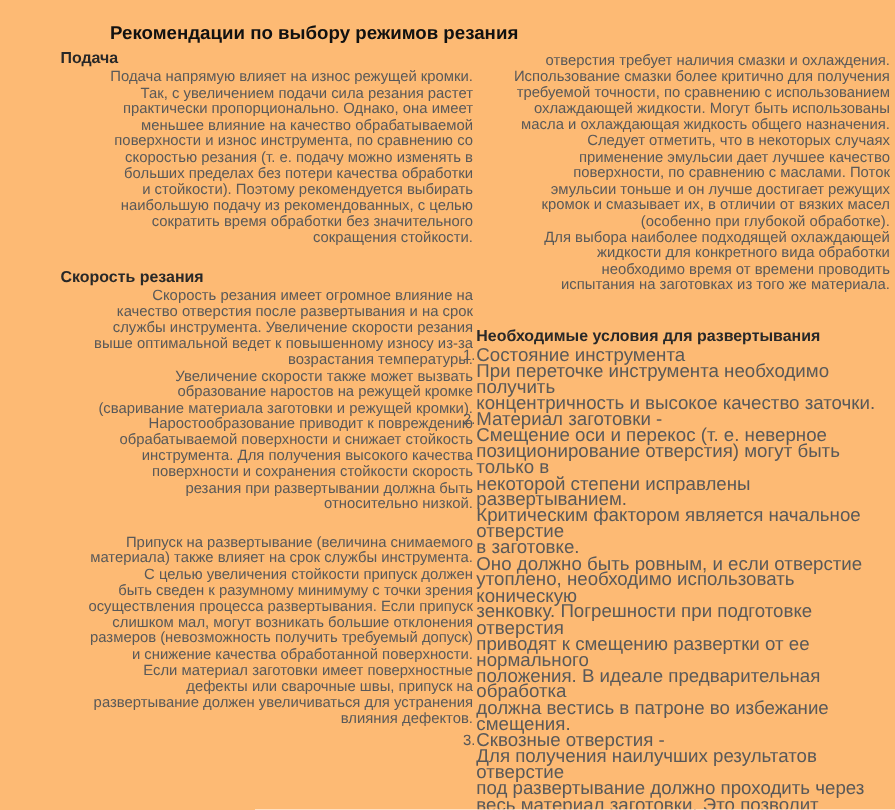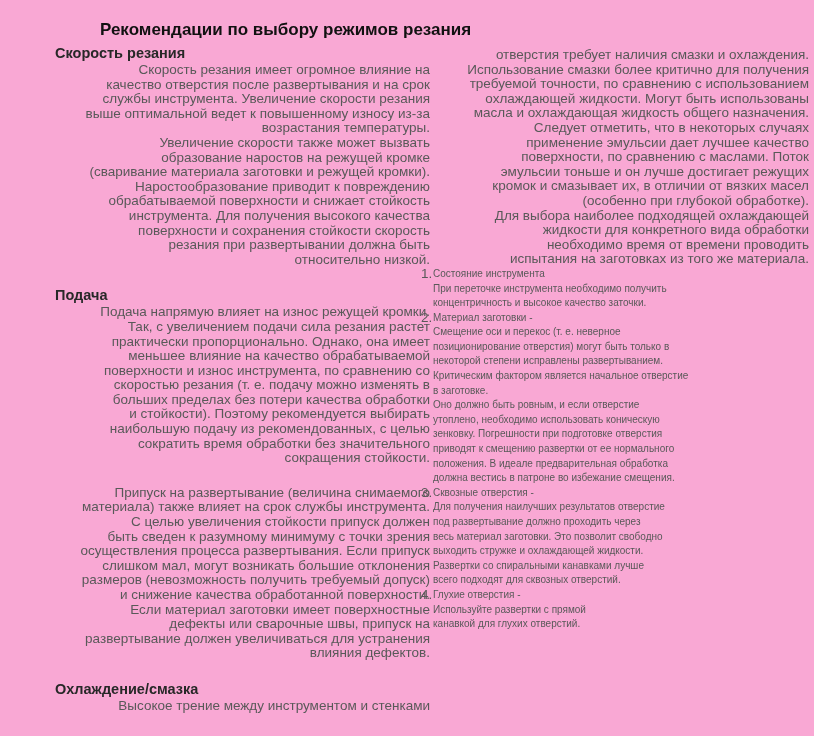--- a/index.html
+++ b/index.html
@@ -4,21 +4,21 @@
 <style>
   html, body {
     margin: 0;
     padding: 0;
     background: #ffffff;
   }
   .page {
     position: relative;
     width: 814px;
     height: 736px;
-    background: #f9a8d4;
+    background: #fdba74;
     font-family: "Liberation Sans", "DejaVu Sans", sans-serif;
     overflow: hidden;
   }
   .doc-title {
     position: absolute;
     left: 100px;
     top: 9px;
     font-size: 17px;
     line-height: 20px;
     font-weight: bold;
@@ -74,87 +74,83 @@
     align-items: flex-start;
   }
   .cond-num {
     flex: 0 0 12px;
     font-size: 13.5px;
     line-height: 14.6px;
     color: #595959;
   }
   .cond-text {
     flex: 1;
-    font-size: 10px;
+    font-size: 17px;
     line-height: 14.6px;
     color: #595959;
     white-space: pre-line;
   }
 </style>
 </head>
 <body>
 
 <div class="page">
 
   <h1 class="doc-title">Рекомендации по выбору режимов резания</h1>
 
   <div class="col col-left">
+
+    <div class="section">
+      <h2 class="section-heading">Подача</h2>
+      <p class="body-text">Подача напрямую влияет на износ режущей кромки.
+Так, с увеличением подачи сила резания растет
+практически пропорционально. Однако, она имеет
+меньшее влияние на качество обрабатываемой
+поверхности и износ инструмента, по сравнению со
+скоростью резания (т. е. подачу можно изменять в
+больших пределах без потери качества обработки
+и стойкости). Поэтому рекомендуется выбирать
+наибольшую подачу из рекомендованных, с целью
+сократить время обработки без значительного
+сокращения стойкости.</p>
+    </div>
 
     <div class="section">
       <h2 class="section-heading">Скорость резания</h2>
       <p class="body-text">Скорость резания имеет огромное влияние на
 качество отверстия после развертывания и на срок
 службы инструмента. Увеличение скорости резания
 выше оптимальной ведет к повышенному износу из-за
 возрастания температуры.
 Увеличение скорости также может вызвать
 образование наростов на режущей кромке
 (сваривание материала заготовки и режущей кромки).
 Наростообразование приводит к повреждению
 обрабатываемой поверхности и снижает стойкость
 инструмента. Для получения высокого качества
 поверхности и сохранения стойкости скорость
 резания при развертывании должна быть
 относительно низкой.</p>
     </div>
 
     <div class="section">
-      <h2 class="section-heading">Подача</h2>
-      <p class="body-text">Подача напрямую влияет на износ режущей кромки.
-Так, с увеличением подачи сила резания растет
-практически пропорционально. Однако, она имеет
-меньшее влияние на качество обрабатываемой
-поверхности и износ инструмента, по сравнению со
-скоростью резания (т. е. подачу можно изменять в
-больших пределах без потери качества обработки
-и стойкости). Поэтому рекомендуется выбирать
-наибольшую подачу из рекомендованных, с целью
-сократить время обработки без значительного
-сокращения стойкости.</p>
-    </div>
-
-    <div class="section">
       <p class="body-text">Припуск на развертывание (величина снимаемого
 материала) также влияет на срок службы инструмента.
 С целью увеличения стойкости припуск должен
 быть сведен к разумному минимуму с точки зрения
 осуществления процесса развертывания. Если припуск
 слишком мал, могут возникать большие отклонения
 размеров (невозможность получить требуемый допуск)
 и снижение качества обработанной поверхности.
 Если материал заготовки имеет поверхностные
 дефекты или сварочные швы, припуск на
 развертывание должен увеличиваться для устранения
 влияния дефектов.</p>
     </div>
 
-    <div class="section">
-      <h2 class="section-heading">Охлаждение/смазка</h2>
-      <p class="body-text">Высокое трение между инструментом и стенками</p>
-    </div>
 
   </div>
 
   <div class="col col-right">
 
     <p class="body-text right-indent">отверстия требует наличия смазки и охлаждения.
 Использование смазки более критично для получения
 требуемой точности, по сравнению с использованием
 охлаждающей жидкости. Могут быть использованы
 масла и охлаждающая жидкость общего назначения.
@@ -162,20 +158,21 @@
 применение эмульсии дает лучшее качество
 поверхности, по сравнению с маслами. Поток
 эмульсии тоньше и он лучше достигает режущих
 кромок и смазывает их, в отличии от вязких масел
 (особенно при глубокой обработке).
 Для выбора наиболее подходящей охлаждающей
 жидкости для конкретного вида обработки
 необходимо время от времени проводить
 испытания на заготовках из того же материала.</p>
 
+    <h2 class="conditions-heading">Необходимые условия для развертывания</h2>
 
     <div class="cond-list">
 
       <div class="cond-item">
         <span class="cond-num">1.</span>
         <span class="cond-text">Состояние инструмента
 При переточке инструмента необходимо получить
 концентричность и высокое качество заточки.</span>
       </div>
 

